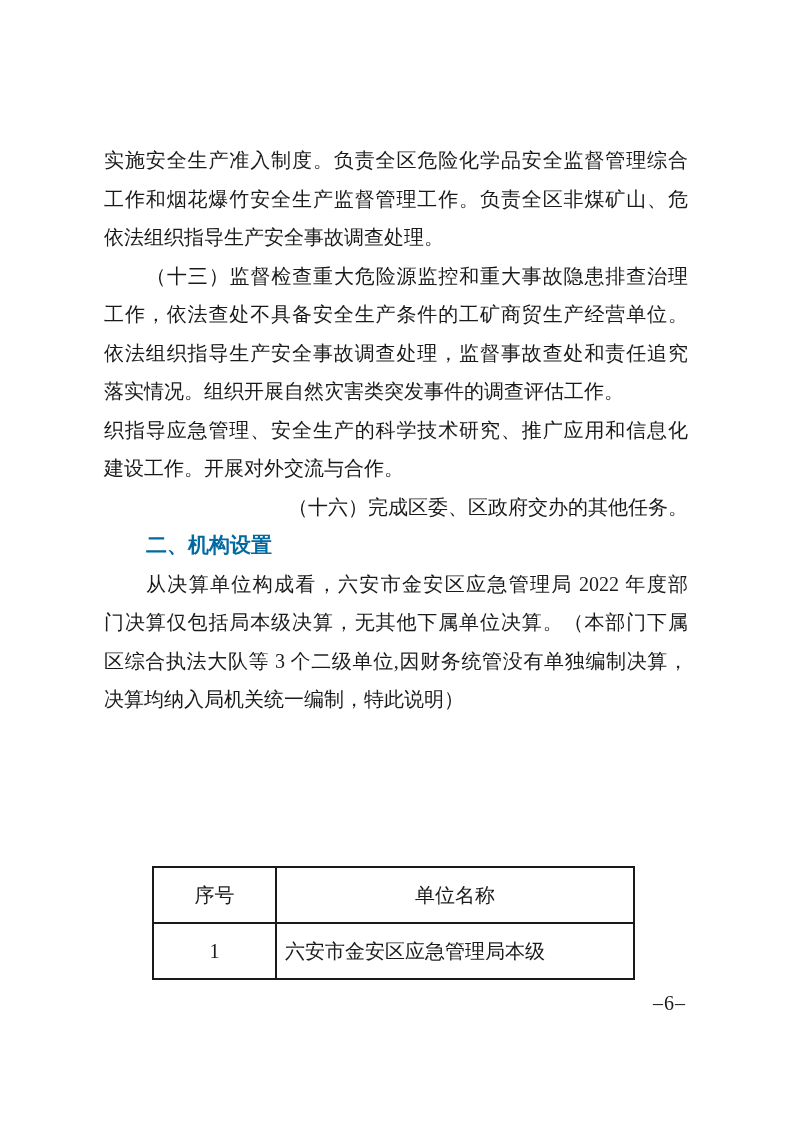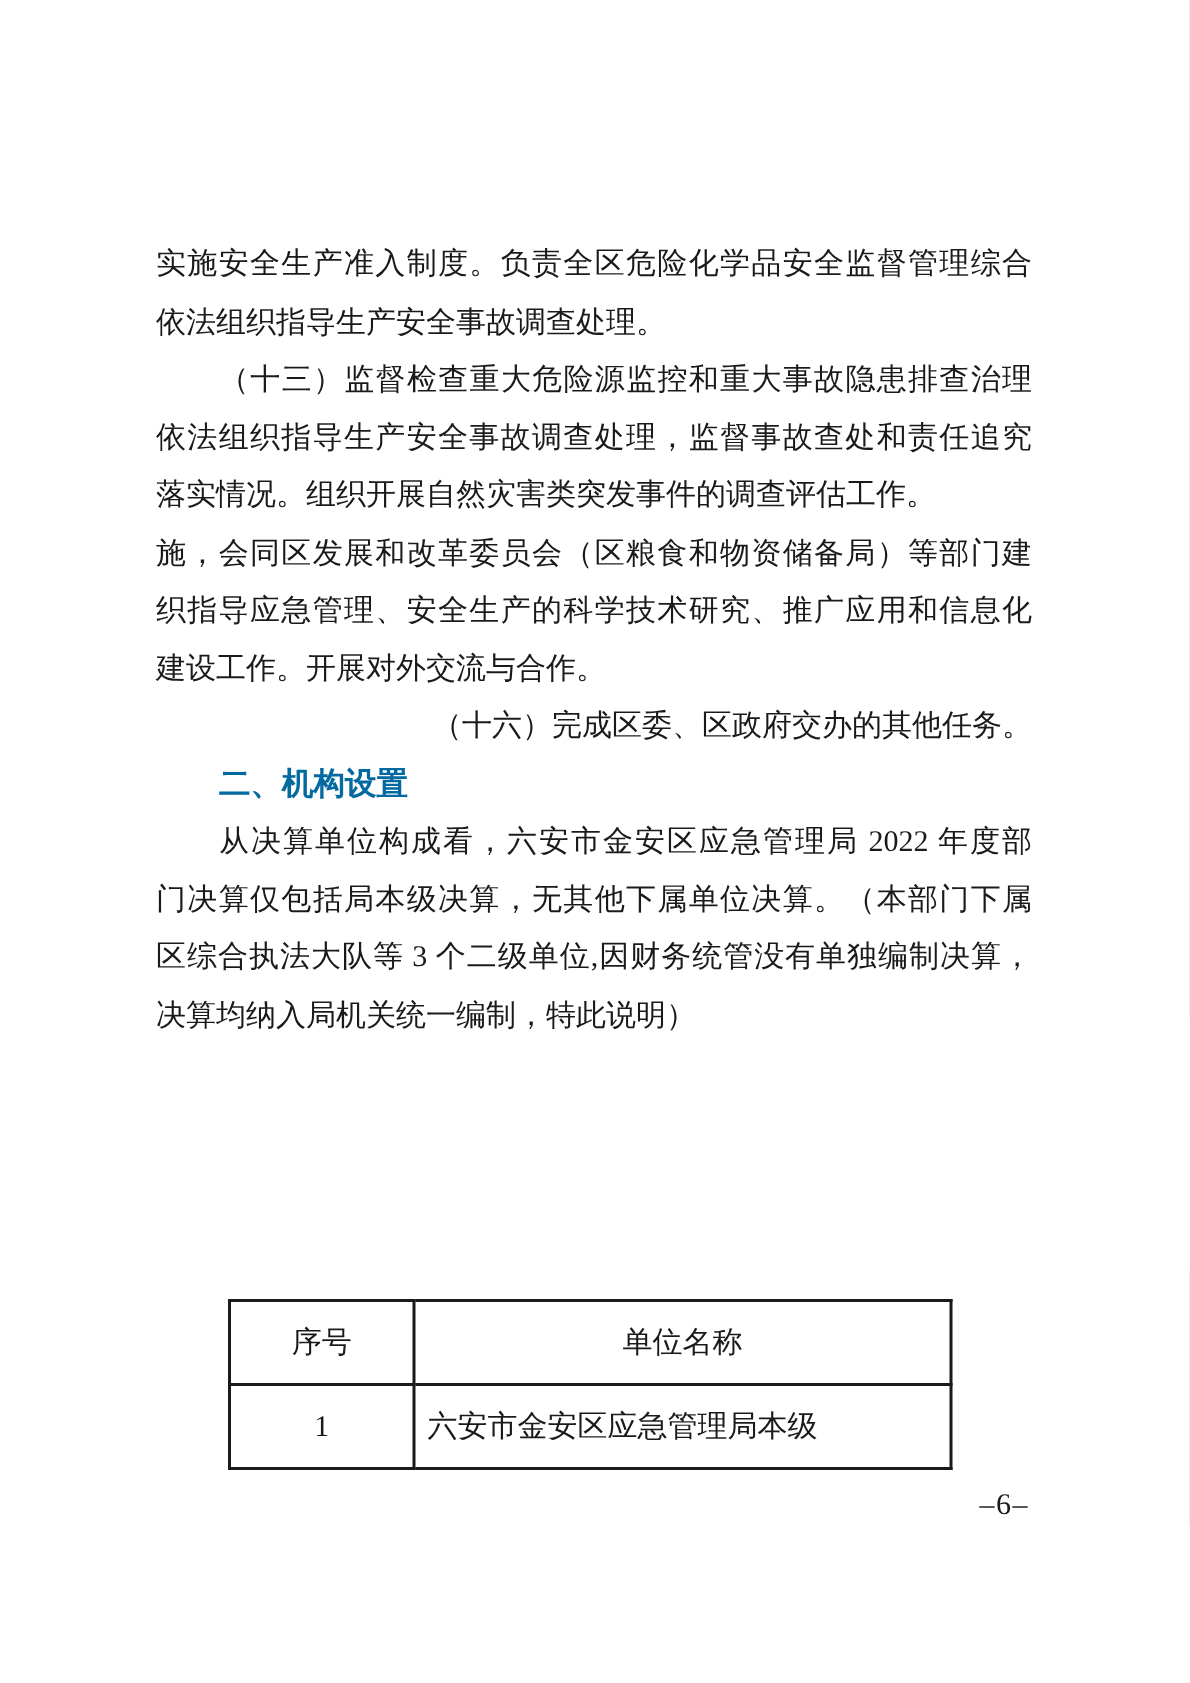--- a/index.html
+++ b/index.html
@@ -13,21 +13,21 @@
     height: 1122px;
     margin: 0 auto;
     background: #ffffff;
     overflow: hidden;
     font-family: "Liberation Serif", serif;
     color: #1a1a1a;
   }
   .text-block {
     position: absolute;
     left: 104px;
-    top: 157px;
+    top: 141px;
     width: 584px;
   }
   .line {
     height: 38.5px;
     line-height: 38.5px;
     font-size: 20px;
     text-align: left;
     white-space: normal;
   }
   .line.justify {
@@ -88,31 +88,32 @@
 </style>
 </head>
 <body>
 
 <div class="page">
 
   <div class="text-block">
 
     <div>
       <div class="line justify">实施安全生产准入制度。负责全区危险化学品安全监督管理综合</div>
+      <div class="line justify">工作和烟花爆竹安全生产监督管理工作。负责全区非煤矿山、危</div>
       <div class="line">依法组织指导生产安全事故调查处理。</div>
     </div>
 
     <div>
       <div class="line justify indent">（十三）监督检查重大危险源监控和重大事故隐患排查治理</div>
+      <div class="line justify">工作，依法查处不具备安全生产条件的工矿商贸生产经营单位。</div>
       <div class="line justify">依法组织指导生产安全事故调查处理，监督事故查处和责任追究</div>
       <div class="line">落实情况。组织开展自然灾害类突发事件的调查评估工作。</div>
     </div>
 
     <div>
-      <div class="line justify">施，会同区发展和改革委员会（区粮食和物资储备局）等部门建</div>
     </div>
 
     <div>
       <div class="line justify">织指导应急管理、安全生产的科学技术研究、推广应用和信息化</div>
       <div class="line">建设工作。开展对外交流与合作。</div>
     </div>
 
     <div>
       <div class="line indent">（十六）完成区委、区政府交办的其他任务。</div>
     </div>

